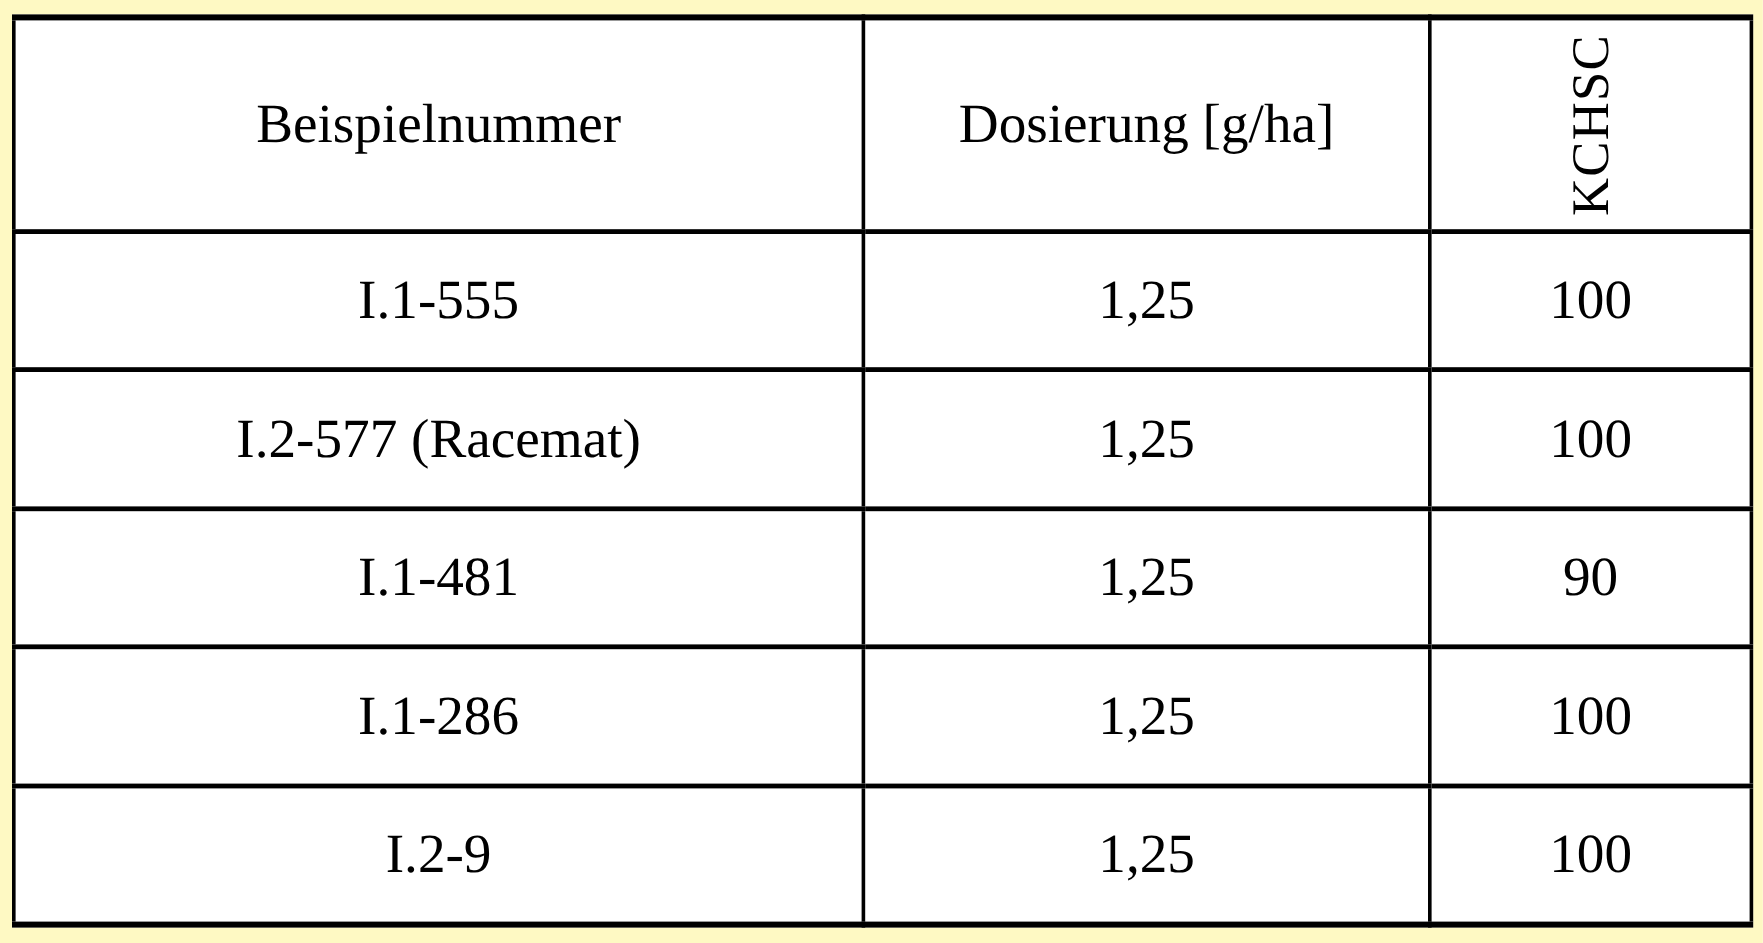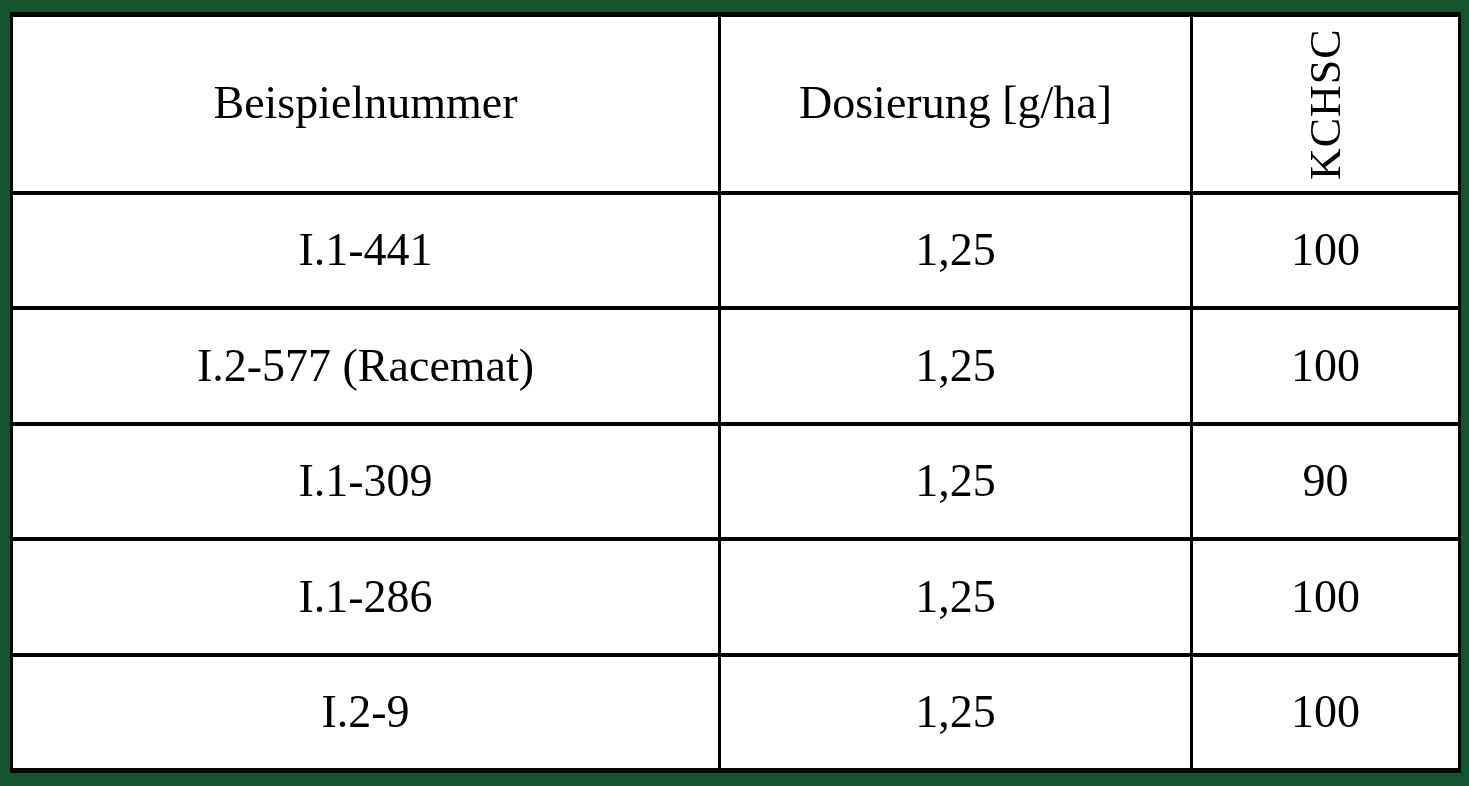--- a/index.html
+++ b/index.html
@@ -11,21 +11,21 @@
     width: 1469px;
     height: 786px;
     overflow: hidden;
     font-family: "Liberation Serif", serif;
     color: #000000;
   }
   .page {
     position: relative;
     width: 1469px;
     height: 786px;
-    background: #14532d;
+    background: #fef9c3;
   }
   table.results {
     position: absolute;
     left: 10px;
     top: 12px;
     width: 1448px;
     height: 761px;
     border-collapse: collapse;
     table-layout: fixed;
     background: #ffffff;
@@ -77,31 +77,31 @@
     </colgroup>
     <thead>
       <tr>
         <th>Beispielnummer</th>
         <th>Dosierung [g/ha]</th>
         <th><span class="rotated-label">KCHSC</span></th>
       </tr>
     </thead>
     <tbody>
       <tr>
-        <td>I.1-441</td>
+        <td>I.1-555</td>
         <td>1,25</td>
         <td>100</td>
       </tr>
       <tr>
         <td>I.2-577 (Racemat)</td>
         <td>1,25</td>
         <td>100</td>
       </tr>
       <tr>
-        <td>I.1-309</td>
+        <td>I.1-481</td>
         <td>1,25</td>
         <td>90</td>
       </tr>
       <tr>
         <td>I.1-286</td>
         <td>1,25</td>
         <td>100</td>
       </tr>
       <tr>
         <td>I.2-9</td>

